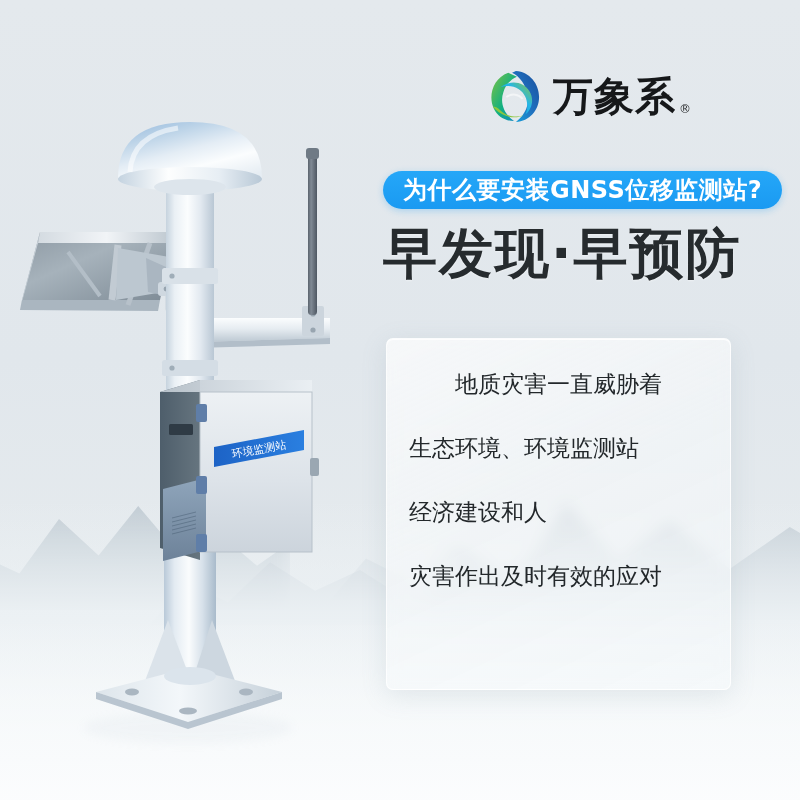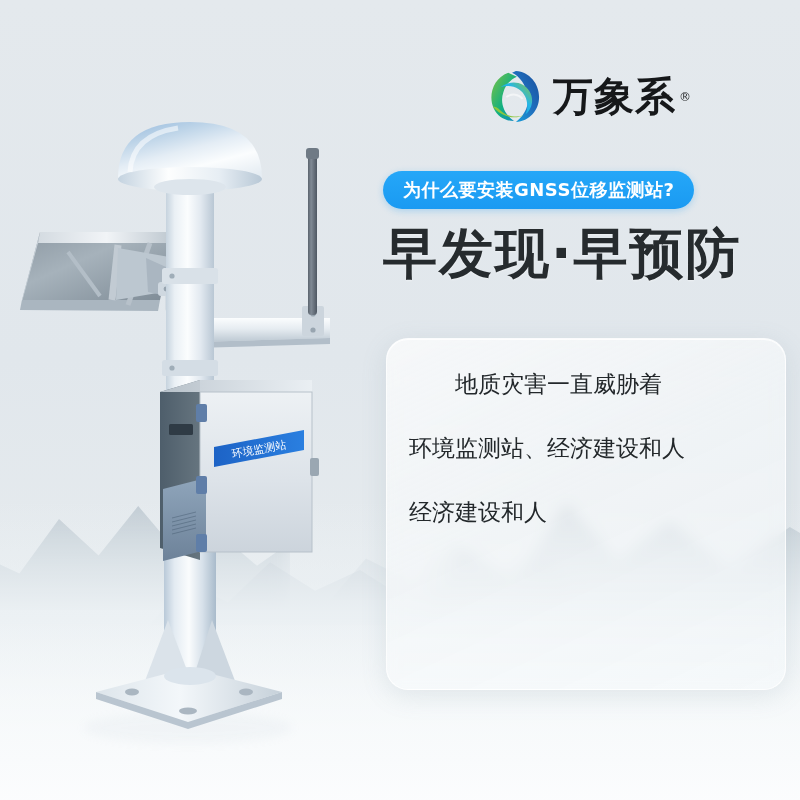--- a/index.html
+++ b/index.html
@@ -61,60 +61,60 @@
     position: absolute; left: 0; right: 0; bottom: 0; height: 180px;
     background: linear-gradient(180deg, rgba(255,255,255,0) 0%, rgba(250,252,253,.75) 60%, rgba(252,253,254,.95) 100%);
   }
 
   
   .logo-wrap {
     position: absolute; left: 487px; top: 68px;
     display: flex; align-items: center; gap: 12px;
   }
   .logo-mark { width: 54px; height: 56px; display: block; }
-  .logo-text-wrap { position: relative; display: flex; align-items: center; }
+  .logo-text-wrap { position: relative; display: flex; align-items: flex-end; }
   .logo-text {
     font-size: 40px; font-weight: bold; color: #16181a;
     letter-spacing: 1px; line-height: 1;
     font-family: "DejaVu Sans", "Liberation Sans", sans-serif;
   }
   .logo-reg {
     font-size: 12px; color: #2b2d2f; margin-left: 3px; margin-top: 1px;
     font-family: "DejaVu Sans", sans-serif;
   }
 
   
   .badge {
     position: absolute; left: 383px; top: 171px;
     height: 38px; padding: 0 20px;
     display: flex; align-items: center;
     background: linear-gradient(180deg, #25a7f8 0%, #1a9af2 100%);
     border-radius: 19px;
     box-shadow: 0 2px 7px rgba(26,154,242,.28);
   }
   .badge-text {
-    color: #ffffff; font-size: 18px; font-weight: bold;
+    color: #ffffff; font-size: 24px; font-weight: bold;
     letter-spacing: .5px; white-space: nowrap;
     font-family: "DejaVu Sans", "Liberation Sans", sans-serif;
   }
 
   
   .headline {
     position: absolute; left: 383px; top: 224px;
     font-size: 54px; font-weight: bold; color: #262b2e;
     letter-spacing: 2px; line-height: 1.12; white-space: nowrap;
     font-family: "DejaVu Sans", "Liberation Sans", sans-serif;
     text-shadow: 0 1px 2px rgba(255,255,255,.45);
   }
 
   
   .glass {
     position: absolute; left: 386px; top: 338px;
-    width: 400px; height: 352px;
-    border-radius: 22px;
+    width: 345px; height: 352px;
+    border-radius: 7px;
     background: linear-gradient(155deg, rgba(255,255,255,.70) 0%, rgba(250,252,253,.55) 45%, rgba(245,249,251,.52) 100%);
     border: 1px solid rgba(255,255,255,.75);
     box-shadow: 0 6px 26px rgba(120,140,158,.16), inset 0 1px 0 rgba(255,255,255,.85);
     backdrop-filter: blur(7px);
     -webkit-backdrop-filter: blur(7px);
     padding: 34px 22px 0 22px;
     box-sizing: border-box;
   }
   .body-line {
     font-size: 23px; color: #23282b; font-weight: 500;
@@ -358,17 +358,18 @@
   </div>
 
   <div class="badge">
     <span class="badge-text">为什么要安装GNSS位移监测站?</span>
   </div>
 
   <div class="headline">早发现·早预防</div>
 
   <div class="glass">
     <div class="body-line indent">地质灾害一直威胁着</div>
-    <div class="body-line">环境监测站、经济建设和人</div>
+    <div class="body-line">生态环境、环境监测站</div>
     <div class="body-line">经济建设和人</div>
+    <div class="body-line">灾害作出及时有效的应对</div>
   </div>
 
 </div>
 
 </body></html>

